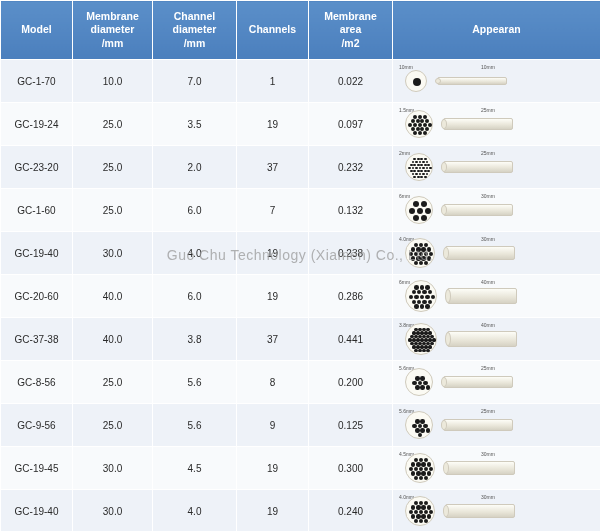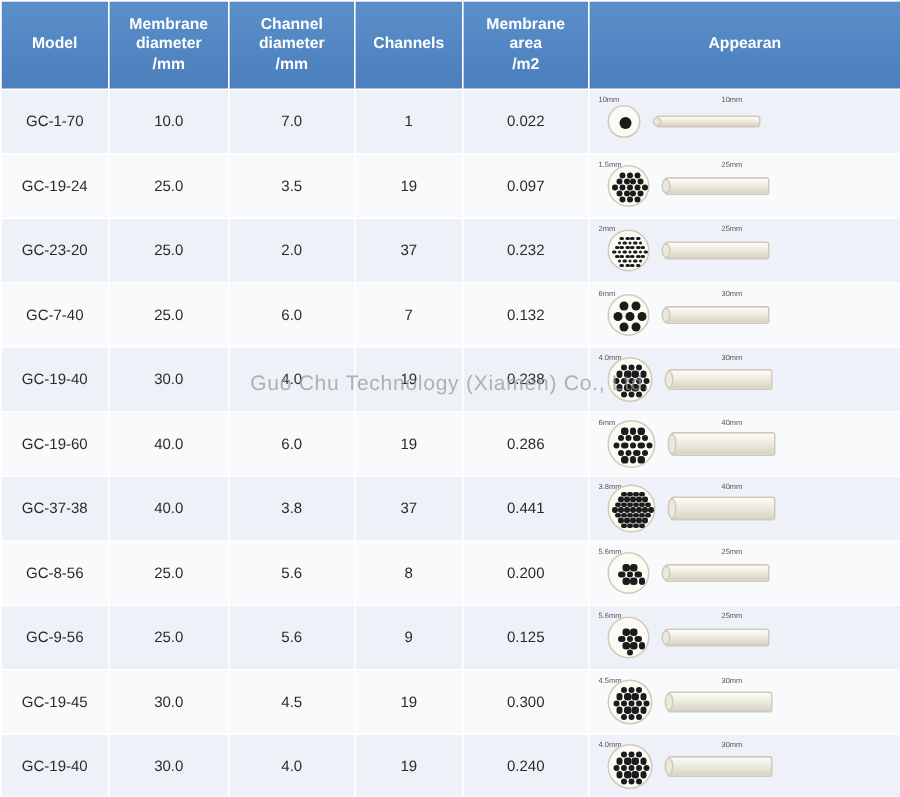--- a/index.html
+++ b/index.html
@@ -277,21 +277,21 @@
               <div style="position: absolute; width: 2.85414px; height: 2.85414px; border-radius: 50%; background: rgb(27, 27, 27); left: 7.35193px; top: 3.5299px;"></div>
               <div style="position: absolute; width: 2.85414px; height: 2.85414px; border-radius: 50%; background: rgb(27, 27, 27); left: 17.7939px; top: 3.5299px;"></div>
             </div>
             <div class="rod" style="width: 70px; height: 12px;">
               <div class="rod-cap"></div>
             </div>
           </div>
         </td>
       </tr>
       <tr class="row-odd">
-        <td class="model-cell">GC-7-40</td>
+        <td class="model-cell">GC-1-60</td>
         <td class="">25.0</td>
         <td class="">6.0</td>
         <td class="">7</td>
         <td class="">0.132</td>
         <td class="appearance-cell">
           <div class="app-wrap">
             <div class="dim-label dim-left">6mm</div>
             <div class="dim-label dim-right">30mm</div>
             <div class="face circle" style="width: 28px; height: 28px;">
               <div style="position: absolute; width: 6.37778px; height: 6.37778px; border-radius: 50%; background: rgb(27, 27, 27); left: 10.8111px; top: 10.8111px;"></div>
@@ -339,21 +339,21 @@
               <div style="position: absolute; width: 4.22519px; height: 4.22519px; border-radius: 50%; background: rgb(27, 27, 27); left: 23.1927px; top: 12.8874px;"></div>
               <div style="position: absolute; width: 4.22519px; height: 4.22519px; border-radius: 50%; background: rgb(27, 27, 27); left: 2.58206px; top: 12.8874px;"></div>
             </div>
             <div class="rod" style="width: 70px; height: 14px;">
               <div class="rod-cap"></div>
             </div>
           </div>
         </td>
       </tr>
       <tr class="row-odd">
-        <td class="model-cell">GC-19-60</td>
+        <td class="model-cell">GC-20-60</td>
         <td class="">40.0</td>
         <td class="">6.0</td>
         <td class="">19</td>
         <td class="">0.286</td>
         <td class="appearance-cell">
           <div class="app-wrap">
             <div class="dim-label dim-left">6mm</div>
             <div class="dim-label dim-right">40mm</div>
             <div class="face circle" style="width: 32px; height: 32px;">
               <div style="position: absolute; width: 4.50687px; height: 4.50687px; border-radius: 50%; background: rgb(27, 27, 27); left: 13.7466px; top: 13.7466px;"></div>

